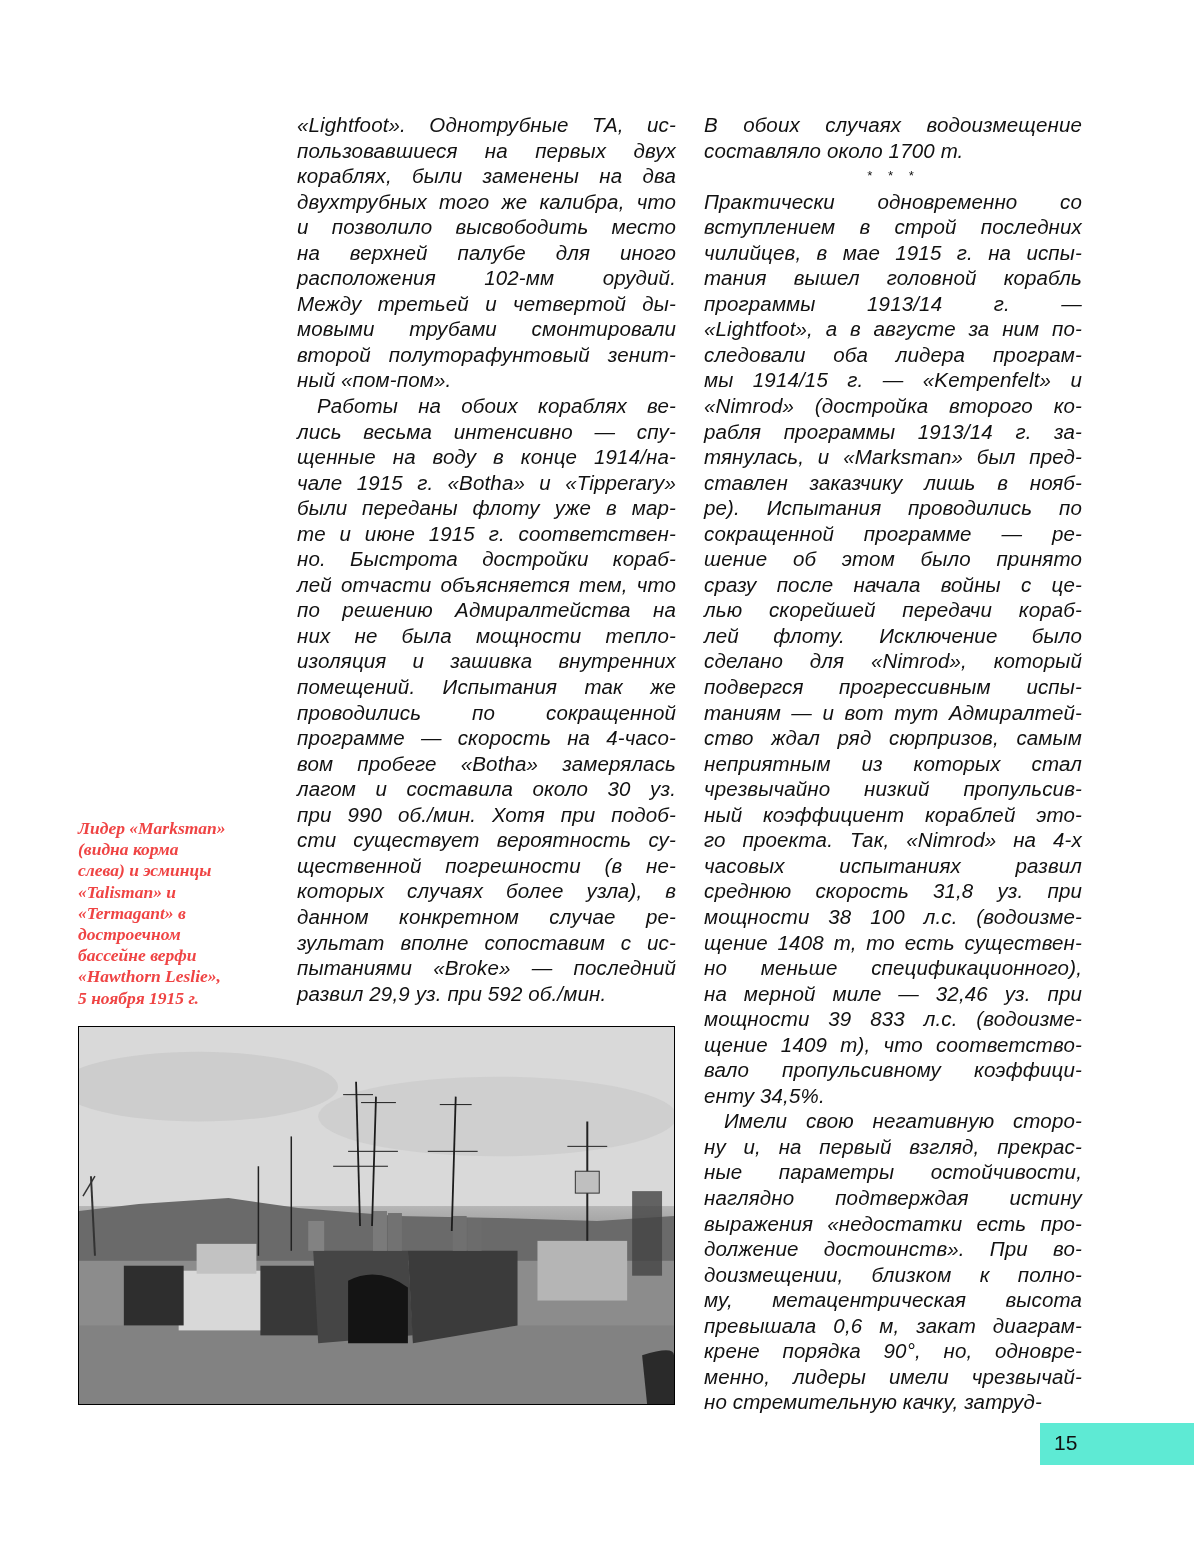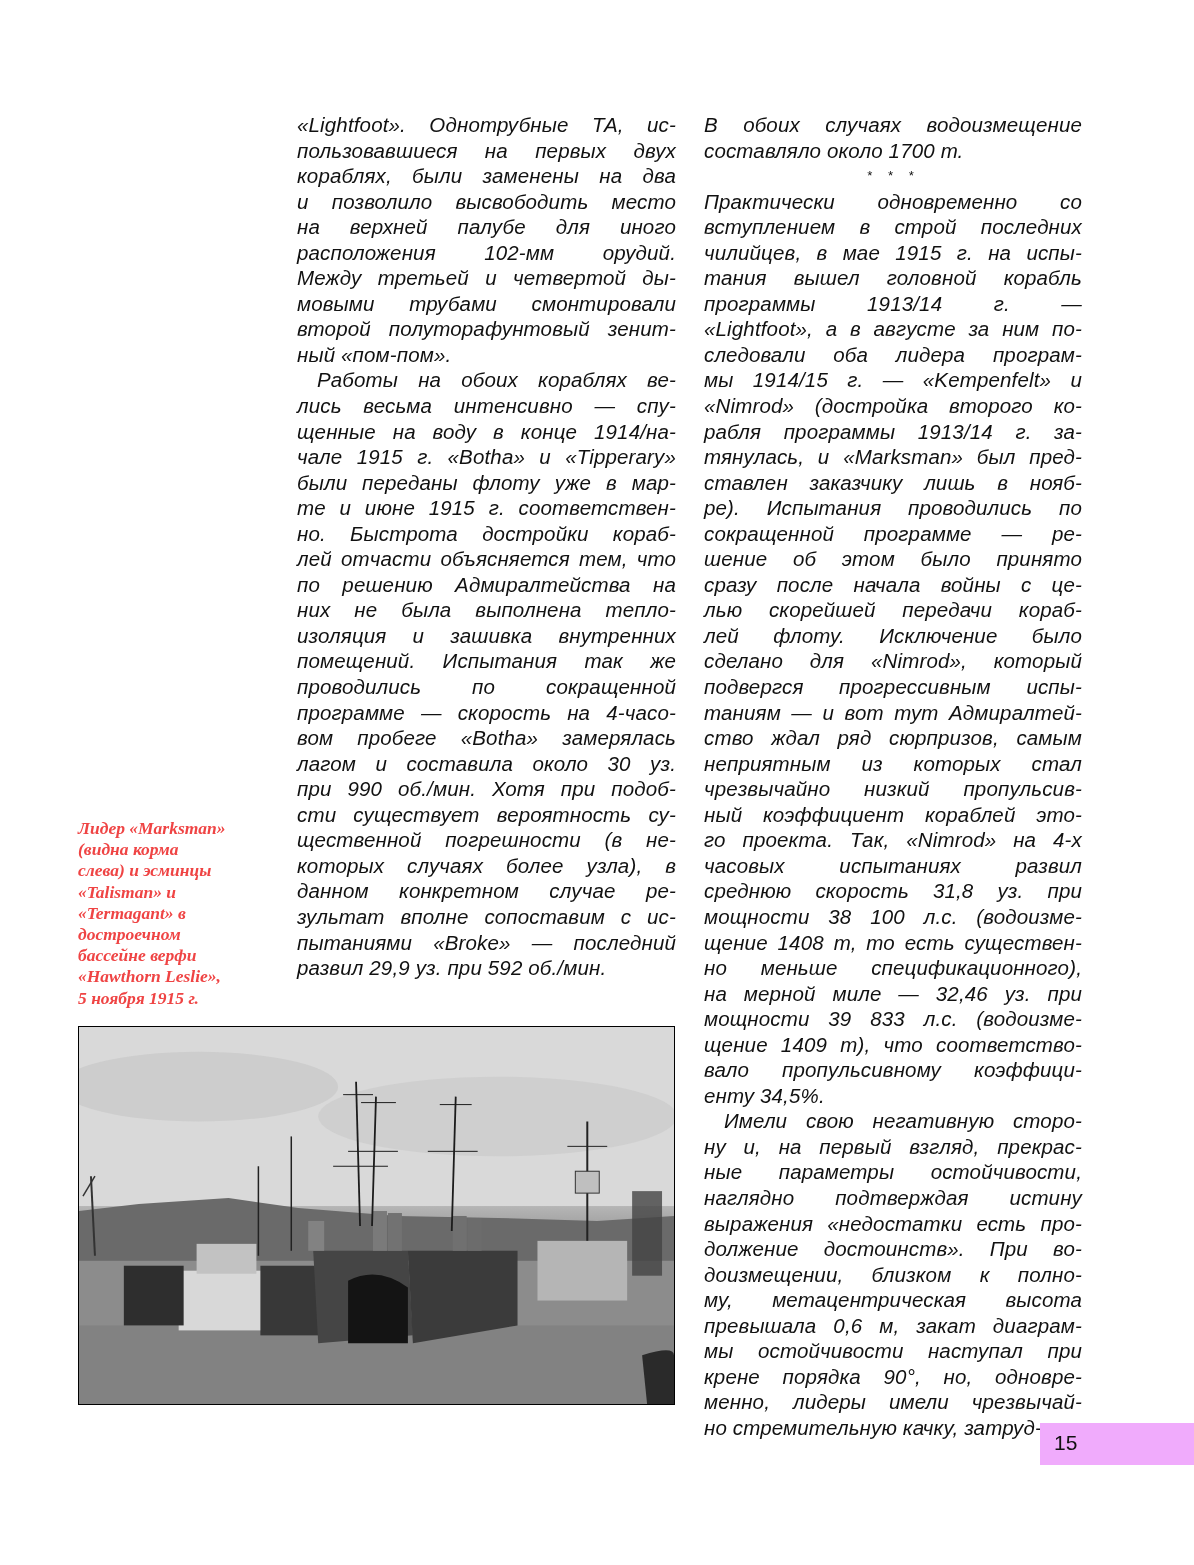--- a/index.html
+++ b/index.html
@@ -34,54 +34,55 @@
   }
   #caption .line { display: block; white-space: nowrap; }
   #photo {
     position: absolute; left: 78px; top: 1026px; width: 597px; height: 379px;
     border: 1.5px solid #000000; box-sizing: border-box; overflow: hidden;
     background: linear-gradient(to bottom, #e4e4e4 0%, #d6d6d6 25%, #bfbfbf 45%, #8e8e8e 58%, #7a7a7a 62%, #9a9a9a 72%, #8a8a8a 85%, #6e6e6e 100%);
   }
   #photo svg { position: absolute; left: 0; top: 0; width: 100%; height: 100%; }
   #page-number-box {
     position: absolute; left: 1040px; top: 1423px; width: 154px; height: 42px;
-    background: #f0abfc;
+    background: #5eead4;
   }
   #page-number {
     position: absolute; left: 14px; top: 8px;
     font-family: "Liberation Sans", "DejaVu Sans", sans-serif;
     font-size: 21px; color: #111111;
   }
 </style>
 </head>
 <body>
 
 <div class="page">
 
   <div id="col-left" class="col">
       <span class="line">«Lightfoot». Однотрубные ТА, ис-</span>
       <span class="line">пользовавшиеся на первых двух</span>
       <span class="line">кораблях, были заменены на два</span>
+      <span class="line">двухтрубных того же калибра, что</span>
       <span class="line">и позволило высвободить место</span>
       <span class="line">на верхней палубе для иного</span>
       <span class="line">расположения 102-мм орудий.</span>
       <span class="line">Между третьей и четвертой ды-</span>
       <span class="line">мовыми трубами смонтировали</span>
       <span class="line">второй полуторафунтовый зенит-</span>
       <span class="line last">ный «пом-пом».</span>
       <span class="line indent">Работы на обоих кораблях ве-</span>
       <span class="line">лись весьма интенсивно — спу-</span>
       <span class="line">щенные на воду в конце 1914/на-</span>
       <span class="line">чале 1915 г. «Botha» и «Tipperary»</span>
       <span class="line">были переданы флоту уже в мар-</span>
       <span class="line">те и июне 1915 г. соответствен-</span>
       <span class="line">но. Быстрота достройки кораб-</span>
       <span class="line">лей отчасти объясняется тем, что</span>
       <span class="line">по решению Адмиралтейства на</span>
-      <span class="line">них не была выполнена тепло-</span>
+      <span class="line">них не была мощности тепло-</span>
       <span class="line">изоляция и зашивка внутренних</span>
       <span class="line">помещений. Испытания так же</span>
       <span class="line">проводились по сокращенной</span>
       <span class="line">программе — скорость на 4-часо-</span>
       <span class="line">вом пробеге «Botha» замерялась</span>
       <span class="line">лагом и составила около 30 уз.</span>
       <span class="line">при 990 об./мин. Хотя при подоб-</span>
       <span class="line">сти существует вероятность су-</span>
       <span class="line">щественной погрешности (в не-</span>
       <span class="line">которых случаях более узла), в</span>
@@ -133,21 +134,20 @@
       <span class="line last">енту 34,5%.</span>
       <span class="line indent">Имели свою негативную сторо-</span>
       <span class="line">ну и, на первый взгляд, прекрас-</span>
       <span class="line">ные параметры остойчивости,</span>
       <span class="line">наглядно подтверждая истину</span>
       <span class="line">выражения «недостатки есть про-</span>
       <span class="line">должение достоинств». При во-</span>
       <span class="line">доизмещении, близком к полно-</span>
       <span class="line">му, метацентрическая высота</span>
       <span class="line">превышала 0,6 м, закат диаграм-</span>
-      <span class="line">мы остойчивости наступал при</span>
       <span class="line">крене порядка 90°, но, одновре-</span>
       <span class="line">менно, лидеры имели чрезвычай-</span>
       <span class="line last">но стремительную качку, затруд-</span>
     </div>
 
   <div id="caption">
       <span class="line">Лидер «Marksman»</span>
       <span class="line">(видна корма</span>
       <span class="line">слева) и эсминцы</span>
       <span class="line">«Talisman» и</span>

